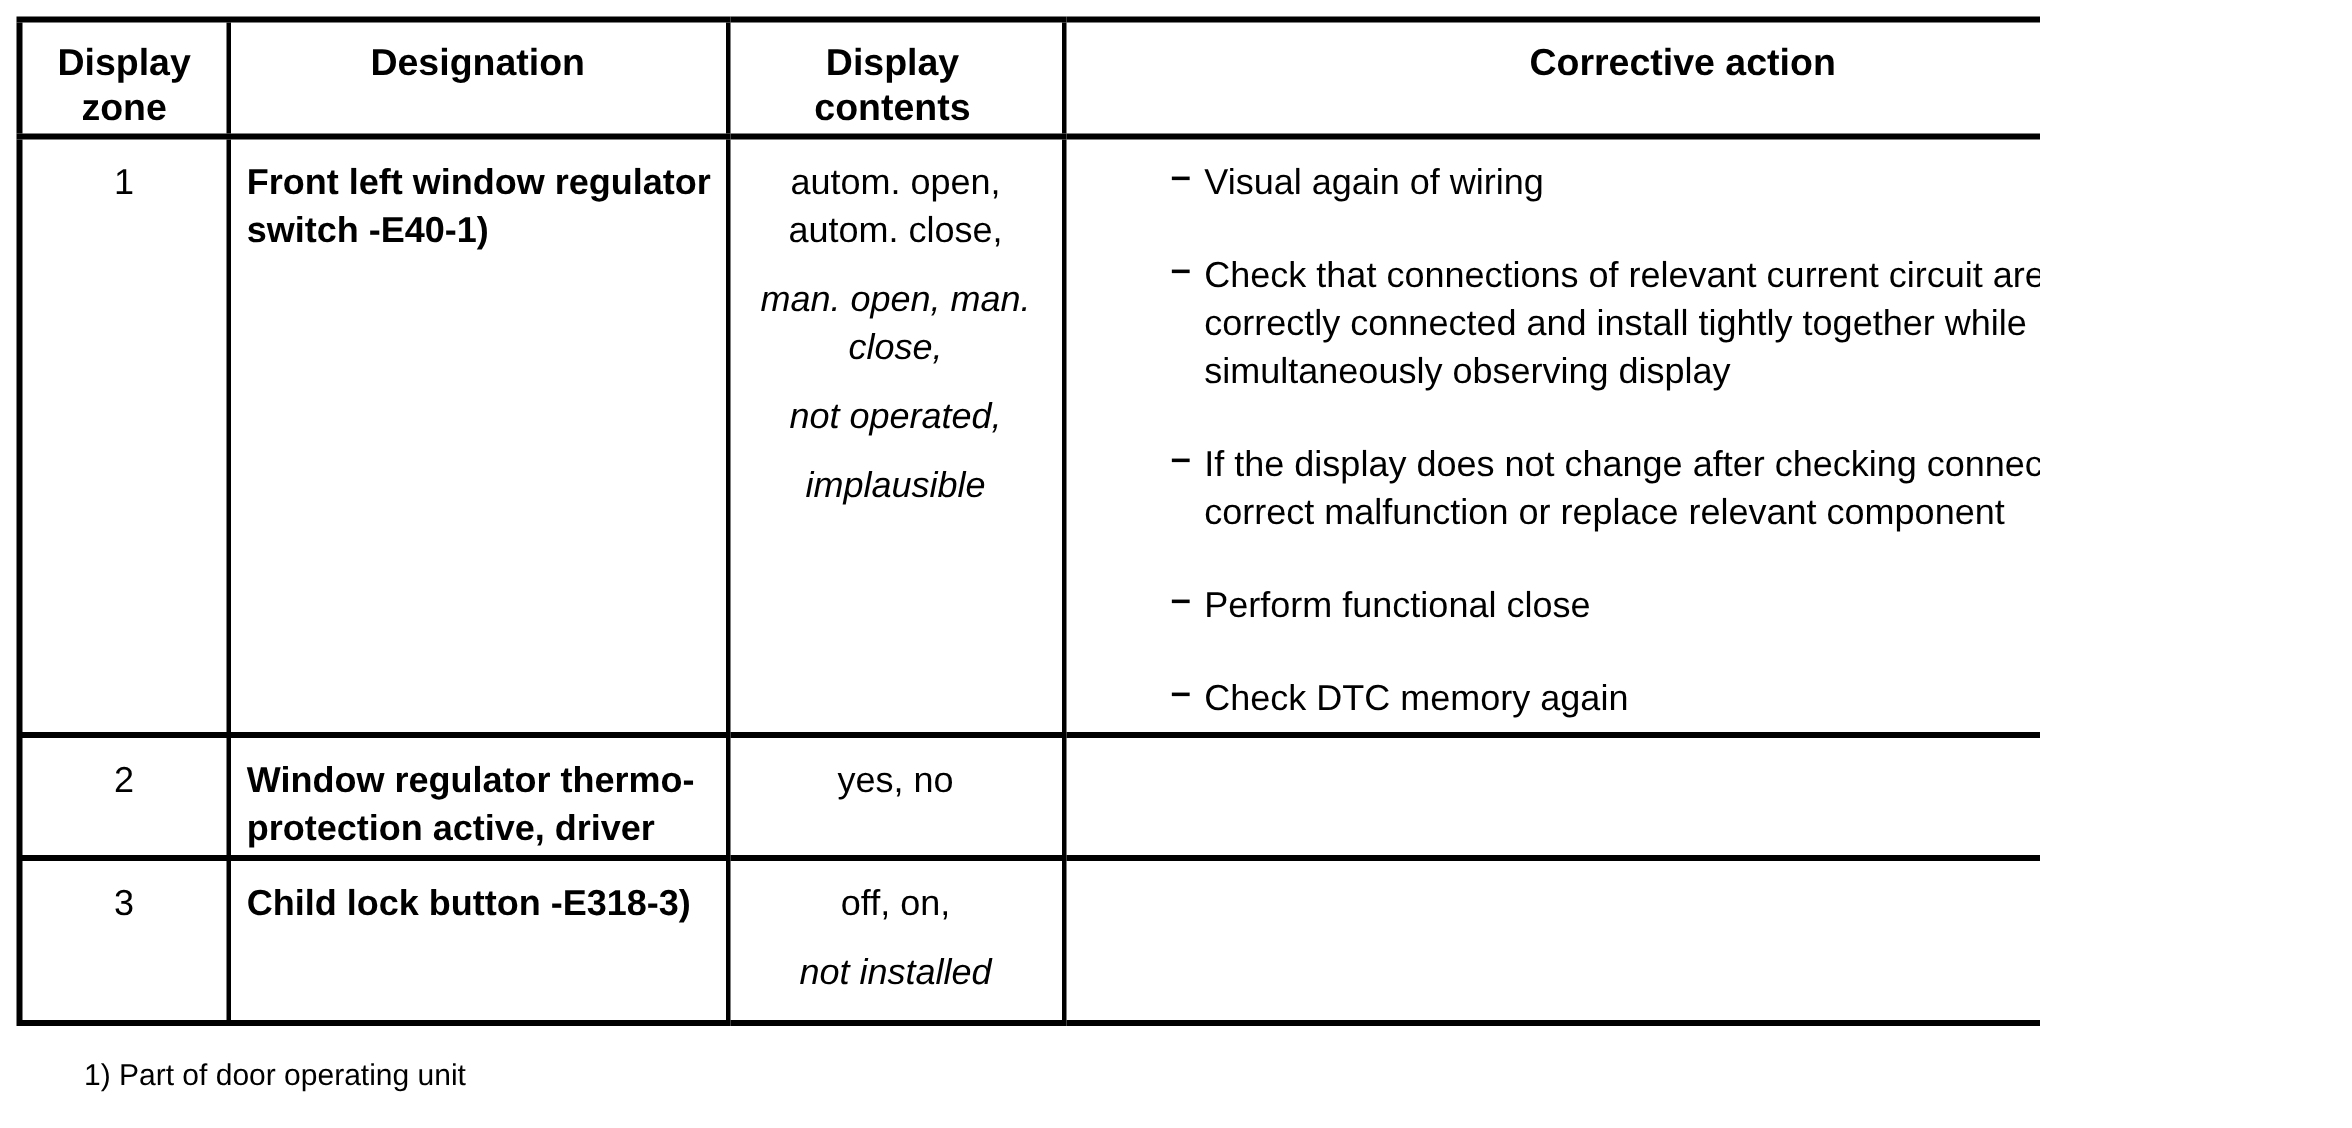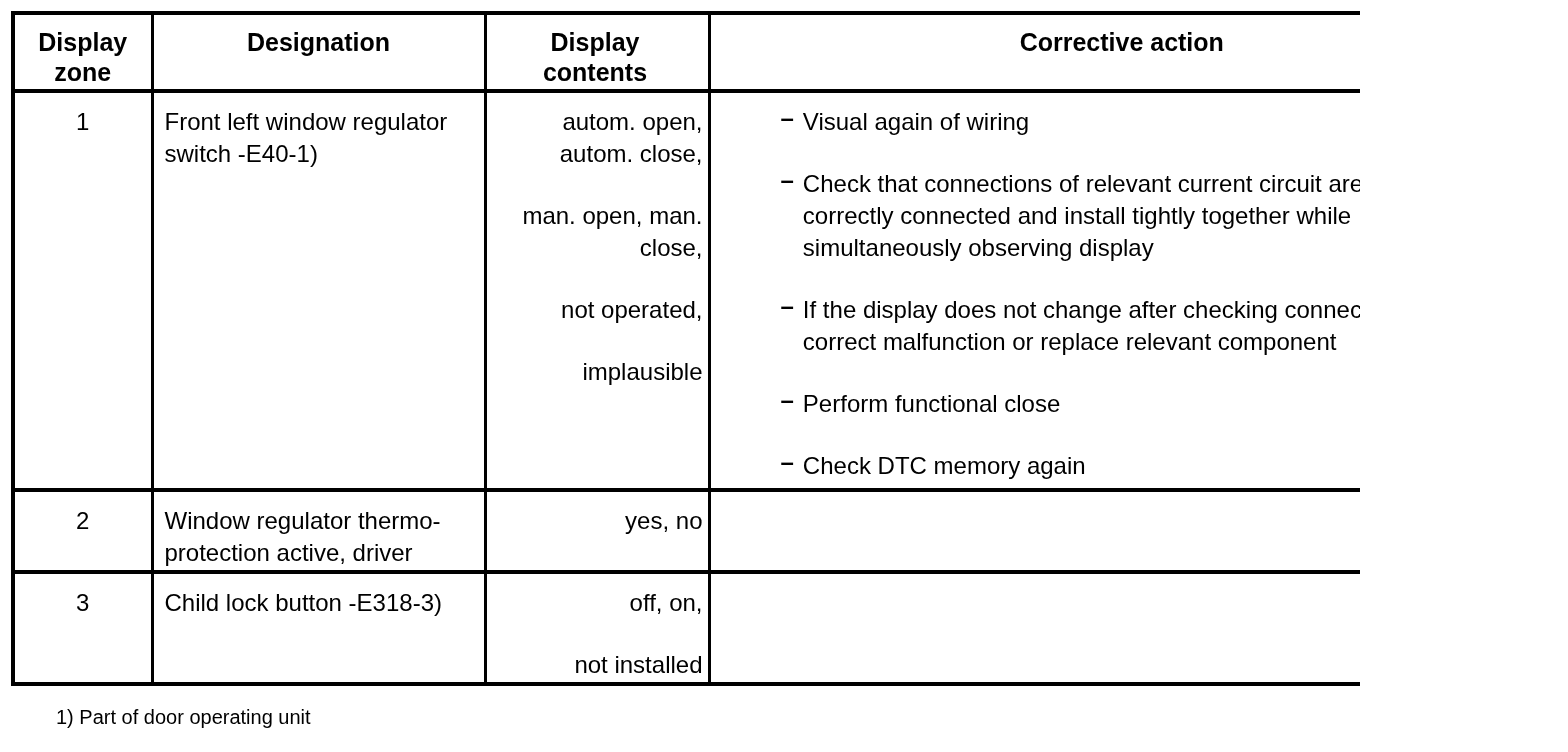--- a/index.html
+++ b/index.html
@@ -44,24 +44,24 @@
     padding-top: 12px;
   }
   th.col-zone     { padding-left: 6px;  padding-right: 6px; }
   th.col-contents { padding-left: 28px; padding-right: 32px; }
   td {
     font-size: 24px;
     line-height: 32px;
     padding-top: 13px;
   }
   td.td-zone        { text-align: center; }
-  td.td-designation { padding-left: 11px; padding-right: 6px; }
-  td.td-contents    { text-align: right; padding-left: 5px; padding-right: 5px; }
+  td.td-designation { padding-left: 11px; padding-right: 6px; font-weight: bold; }
+  td.td-contents    { text-align: center; padding-left: 5px; padding-right: 5px; }
   td.td-actions     { padding-left: 70px; padding-right: 20px; }
-  .dc-group + .dc-group { margin-top: 30px; }
+  .dc-group + .dc-group { margin-top: 14px; font-style: italic; }
   .action-item {
     display: flex;
     column-gap: 9px;
     max-width: 640px;
   }
   .action-item + .action-item { margin-top: 30px; }
   .bullet {
     flex: 0 0 auto;
     font-weight: bold;
     position: relative;

